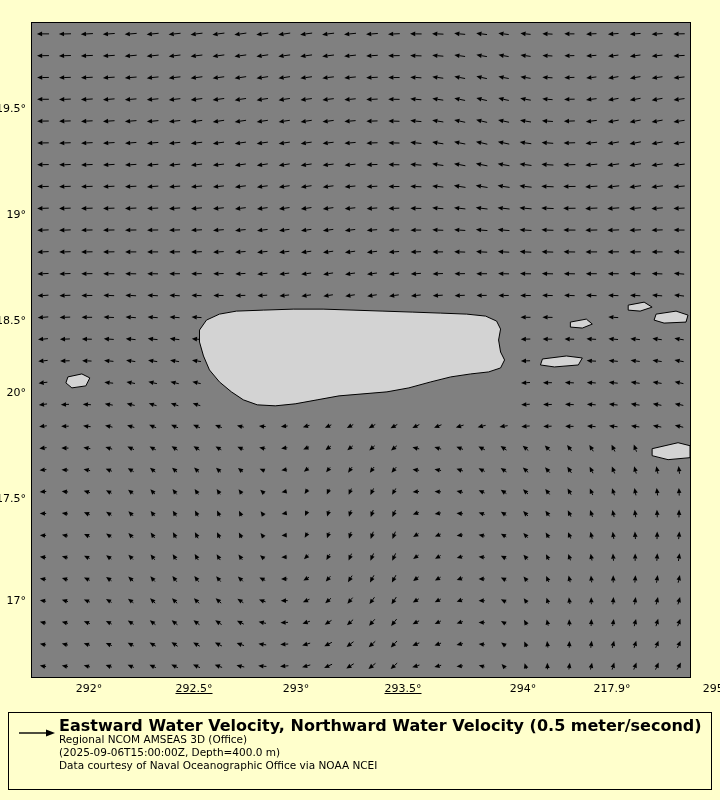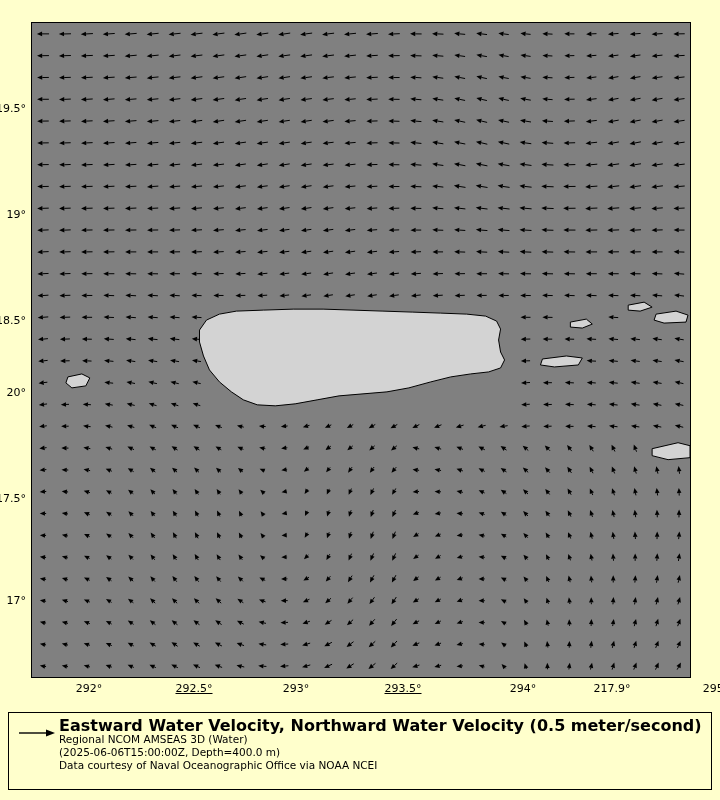--- a/index.html
+++ b/index.html
@@ -1772,19 +1772,19 @@
   <div class="tick-label y-tick" style="top:498px;">17.5°</div>
   <div class="tick-label y-tick" style="top:600px;">17°</div>
 
   <div id="legend">
     <svg id="legend-arrow" viewBox="0 0 36 12">
       <line x1="0" y1="6" x2="30" y2="6" stroke="#000" stroke-width="1.4"></line>
       <polygon points="36,6 27,2.5 27,9.5" fill="#000"></polygon>
     </svg>
     <div id="legend-text">
       <div id="legend-title">Eastward Water Velocity, Northward Water Velocity (0.5 meter/second)</div>
-      <div class="legend-sub">Regional NCOM AMSEAS 3D (Water)</div>
-      <div class="legend-sub">(2025-06-06T15:00:00Z, Depth=400.0 m)</div>
+      <div class="legend-sub">Regional NCOM AMSEAS 3D (Office)</div>
+      <div class="legend-sub">(2025-09-06T15:00:00Z, Depth=400.0 m)</div>
       <div class="legend-sub">Data courtesy of Naval Oceanographic Office via NOAA NCEI</div>
     </div>
   </div>
 
 </div>
 
 </body></html>

